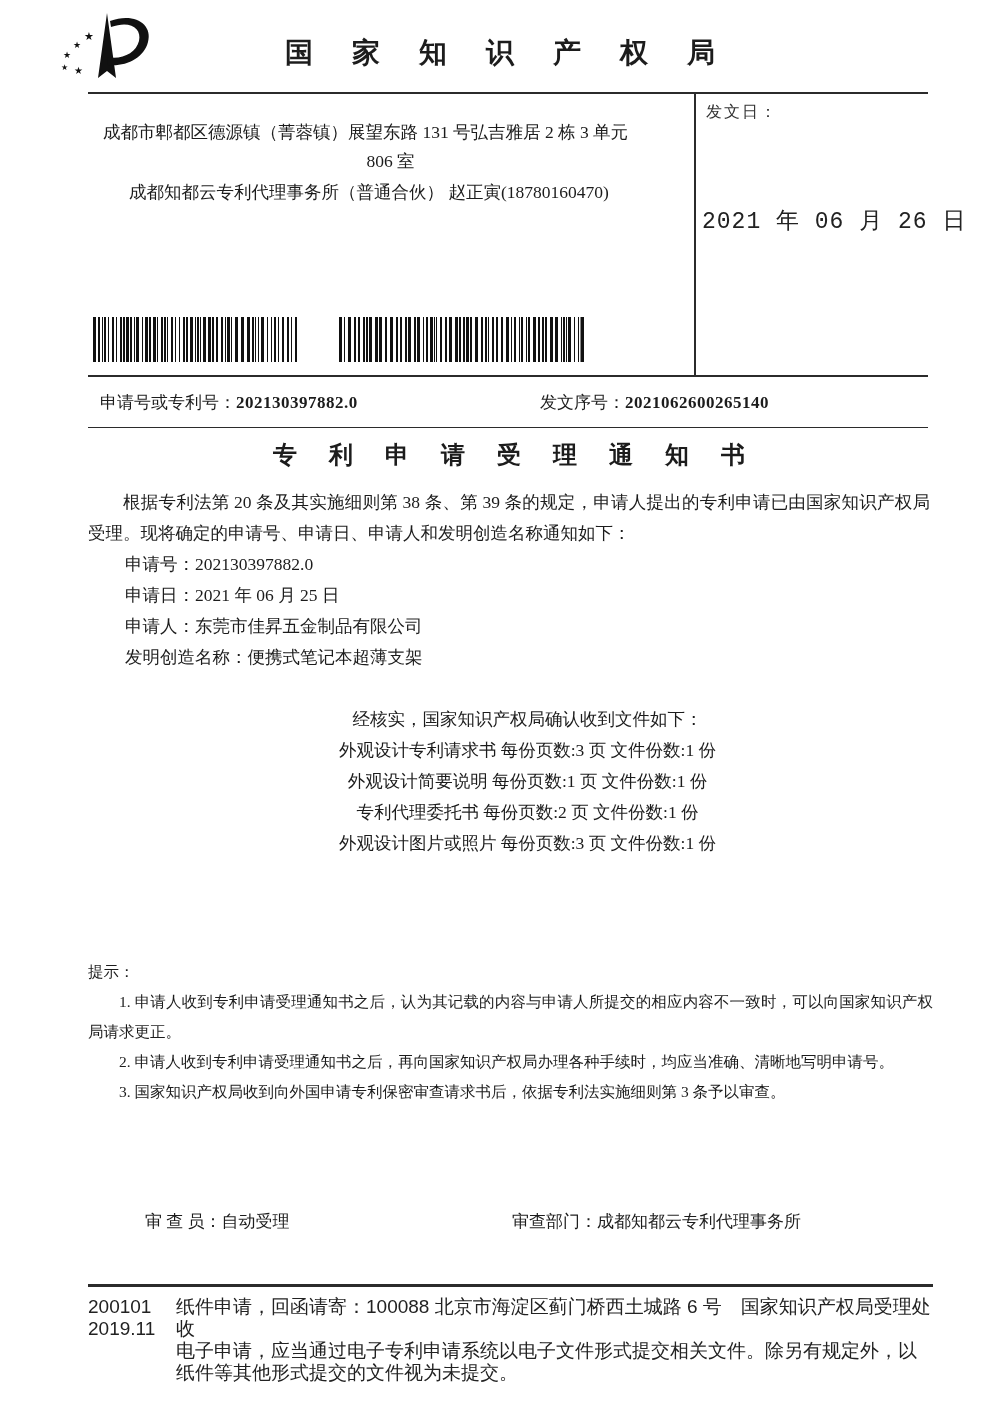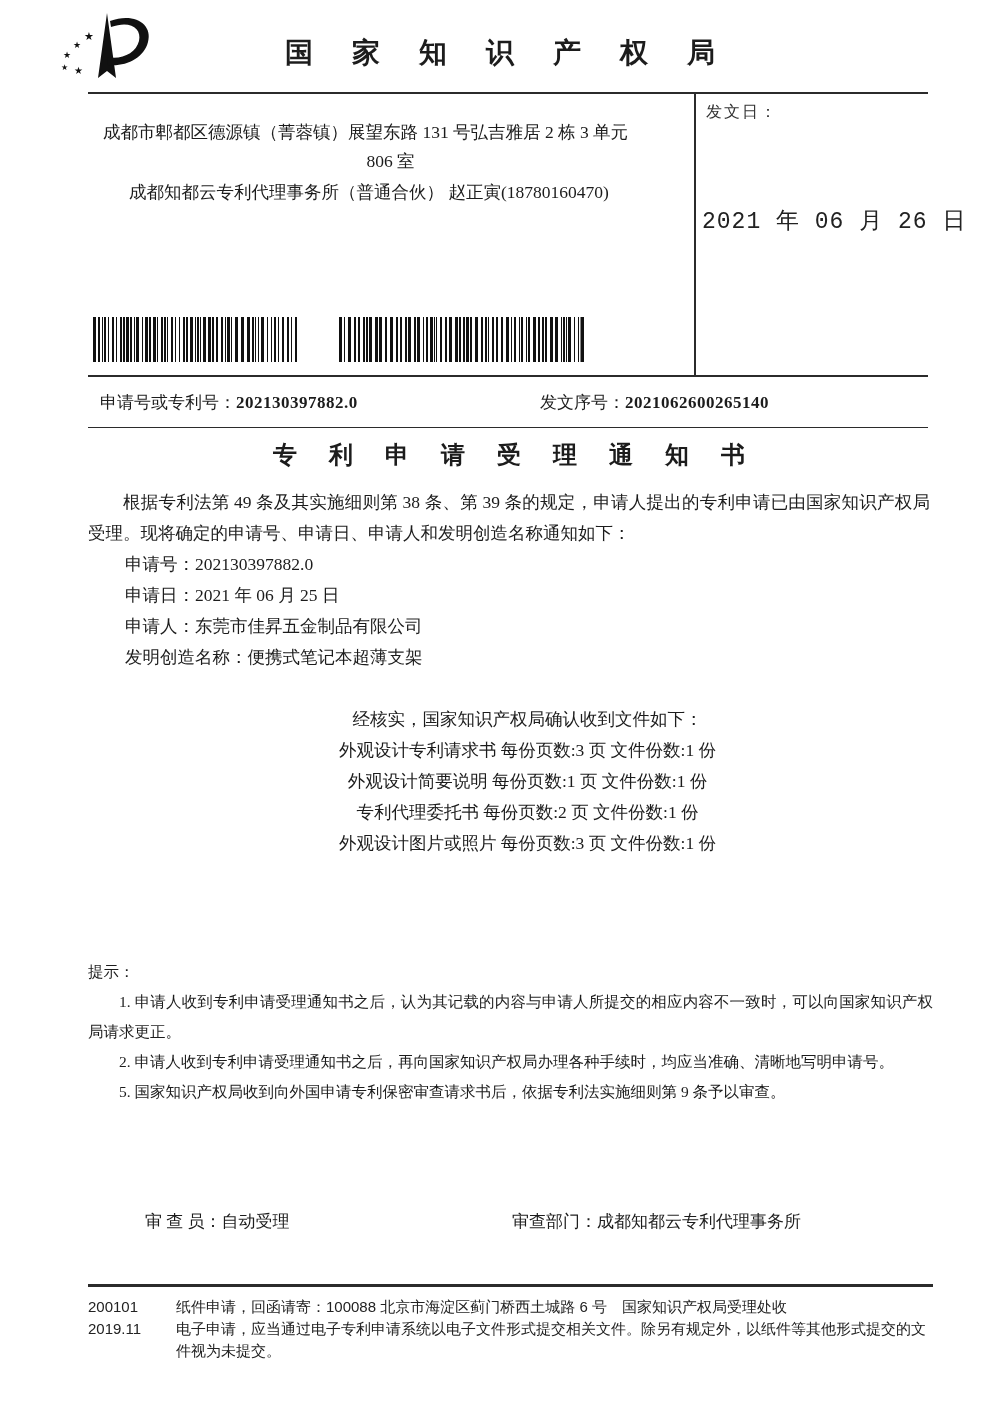--- a/index.html
+++ b/index.html
@@ -56,21 +56,21 @@
   .tips-label{margin:0;}
   .tip{margin:0;text-indent:2em;text-align:justify;}
   
   .sign-row{position:absolute;left:88px;top:1210px;width:840px;font-size:17px;}
   .sign-examiner{position:absolute;left:57px;top:0;white-space:nowrap;}
   .sign-dept{position:absolute;left:424px;top:0;white-space:nowrap;}
   
   .footer{
     position:absolute;left:88px;top:1284px;width:845px;border-top:3px solid #2b2b2b;
     padding-top:9px;font-family:"Liberation Sans","DejaVu Sans",sans-serif;
-    font-size:15px;line-height:22px;color:#222;display:flex;
+    font-size:19px;line-height:22px;color:#222;display:flex;
   }
   .footer-codes{width:88px;flex:none;}
   .footer-text{flex:1;}
   .footer-line{margin:0;}
   .star{fill:#111;}
 </style>
 </head>
 <body>
 
 <div class="page">
@@ -103,41 +103,41 @@
   <div class="barcode barcode-left" style="background-image: linear-gradient(90deg, rgb(17, 17, 17) 0px, rgb(17, 17, 17) 3px, rgb(255, 255, 255) 3px, rgb(255, 255, 255) 5px, rgb(17, 17, 17) 5px, rgb(17, 17, 17) 7px, rgb(255, 255, 255) 7px, rgb(255, 255, 255) 9px, rgb(17, 17, 17) 9px, rgb(17, 17, 17) 10px, rgb(255, 255, 255) 10px, rgb(255, 255, 255) 11px, rgb(17, 17, 17) 11px, rgb(17, 17, 17) 13px, rgb(255, 255, 255) 13px, rgb(255, 255, 255) 15px, rgb(17, 17, 17) 15px, rgb(17, 17, 17) 16px, rgb(255, 255, 255) 16px, rgb(255, 255, 255) 19px, rgb(17, 17, 17) 19px, rgb(17, 17, 17) 21px, rgb(255, 255, 255) 21px, rgb(255, 255, 255) 23px, rgb(17, 17, 17) 23px, rgb(17, 17, 17) 24px, rgb(255, 255, 255) 24px, rgb(255, 255, 255) 27px, rgb(17, 17, 17) 27px, rgb(17, 17, 17) 29px, rgb(255, 255, 255) 29px, rgb(255, 255, 255) 30px, rgb(17, 17, 17) 30px, rgb(17, 17, 17) 32px, rgb(255, 255, 255) 32px, rgb(255, 255, 255) 33px, rgb(17, 17, 17) 33px, rgb(17, 17, 17) 36px, rgb(255, 255, 255) 36px, rgb(255, 255, 255) 37px, rgb(17, 17, 17) 37px, rgb(17, 17, 17) 39px, rgb(255, 255, 255) 39px, rgb(255, 255, 255) 41px, rgb(17, 17, 17) 41px, rgb(17, 17, 17) 42px, rgb(255, 255, 255) 42px, rgb(255, 255, 255) 43px, rgb(17, 17, 17) 43px, rgb(17, 17, 17) 46px, rgb(255, 255, 255) 46px, rgb(255, 255, 255) 49px, rgb(17, 17, 17) 49px, rgb(17, 17, 17) 50px, rgb(255, 255, 255) 50px, rgb(255, 255, 255) 52px, rgb(17, 17, 17) 52px, rgb(17, 17, 17) 55px, rgb(255, 255, 255) 55px, rgb(255, 255, 255) 56px, rgb(17, 17, 17) 56px, rgb(17, 17, 17) 58px, rgb(255, 255, 255) 58px, rgb(255, 255, 255) 60px, rgb(17, 17, 17) 60px, rgb(17, 17, 17) 63px, rgb(255, 255, 255) 63px, rgb(255, 255, 255) 64px, rgb(17, 17, 17) 64px, rgb(17, 17, 17) 65px, rgb(255, 255, 255) 65px, rgb(255, 255, 255) 68px, rgb(17, 17, 17) 68px, rgb(17, 17, 17) 70px, rgb(255, 255, 255) 70px, rgb(255, 255, 255) 71px, rgb(17, 17, 17) 71px, rgb(17, 17, 17) 73px, rgb(255, 255, 255) 73px, rgb(255, 255, 255) 74px, rgb(17, 17, 17) 74px, rgb(17, 17, 17) 75px, rgb(255, 255, 255) 75px, rgb(255, 255, 255) 78px, rgb(17, 17, 17) 78px, rgb(17, 17, 17) 80px, rgb(255, 255, 255) 80px, rgb(255, 255, 255) 82px, rgb(17, 17, 17) 82px, rgb(17, 17, 17) 83px, rgb(255, 255, 255) 83px, rgb(255, 255, 255) 86px, rgb(17, 17, 17) 86px, rgb(17, 17, 17) 87px, rgb(255, 255, 255) 87px, rgb(255, 255, 255) 90px, rgb(17, 17, 17) 90px, rgb(17, 17, 17) 92px, rgb(255, 255, 255) 92px, rgb(255, 255, 255) 93px, rgb(17, 17, 17) 93px, rgb(17, 17, 17) 95px, rgb(255, 255, 255) 95px, rgb(255, 255, 255) 97px, rgb(17, 17, 17) 97px, rgb(17, 17, 17) 100px, rgb(255, 255, 255) 100px, rgb(255, 255, 255) 102px, rgb(17, 17, 17) 102px, rgb(17, 17, 17) 103px, rgb(255, 255, 255) 103px, rgb(255, 255, 255) 104px, rgb(17, 17, 17) 104px, rgb(17, 17, 17) 106px, rgb(255, 255, 255) 106px, rgb(255, 255, 255) 107px, rgb(17, 17, 17) 107px, rgb(17, 17, 17) 108px, rgb(255, 255, 255) 108px, rgb(255, 255, 255) 110px, rgb(17, 17, 17) 110px, rgb(17, 17, 17) 113px, rgb(255, 255, 255) 113px, rgb(255, 255, 255) 115px, rgb(17, 17, 17) 115px, rgb(17, 17, 17) 118px, rgb(255, 255, 255) 118px, rgb(255, 255, 255) 119px, rgb(17, 17, 17) 119px, rgb(17, 17, 17) 121px, rgb(255, 255, 255) 121px, rgb(255, 255, 255) 123px, rgb(17, 17, 17) 123px, rgb(17, 17, 17) 125px, rgb(255, 255, 255) 125px, rgb(255, 255, 255) 128px, rgb(17, 17, 17) 128px, rgb(17, 17, 17) 130px, rgb(255, 255, 255) 130px, rgb(255, 255, 255) 132px, rgb(17, 17, 17) 132px, rgb(17, 17, 17) 133px, rgb(255, 255, 255) 133px, rgb(255, 255, 255) 134px, rgb(17, 17, 17) 134px, rgb(17, 17, 17) 137px, rgb(255, 255, 255) 137px, rgb(255, 255, 255) 138px, rgb(17, 17, 17) 138px, rgb(17, 17, 17) 139px, rgb(255, 255, 255) 139px, rgb(255, 255, 255) 142px, rgb(17, 17, 17) 142px, rgb(17, 17, 17) 145px, rgb(255, 255, 255) 145px, rgb(255, 255, 255) 148px, rgb(17, 17, 17) 148px, rgb(17, 17, 17) 151px, rgb(255, 255, 255) 151px, rgb(255, 255, 255) 154px, rgb(17, 17, 17) 154px, rgb(17, 17, 17) 157px, rgb(255, 255, 255) 157px, rgb(255, 255, 255) 159px, rgb(17, 17, 17) 159px, rgb(17, 17, 17) 161px, rgb(255, 255, 255) 161px, rgb(255, 255, 255) 162px, rgb(17, 17, 17) 162px, rgb(17, 17, 17) 163px, rgb(255, 255, 255) 163px, rgb(255, 255, 255) 165px, rgb(17, 17, 17) 165px, rgb(17, 17, 17) 166px, rgb(255, 255, 255) 166px, rgb(255, 255, 255) 168px, rgb(17, 17, 17) 168px, rgb(17, 17, 17) 171px, rgb(255, 255, 255) 171px, rgb(255, 255, 255) 174px, rgb(17, 17, 17) 174px, rgb(17, 17, 17) 175px, rgb(255, 255, 255) 175px, rgb(255, 255, 255) 178px, rgb(17, 17, 17) 178px, rgb(17, 17, 17) 179px, rgb(255, 255, 255) 179px, rgb(255, 255, 255) 181px, rgb(17, 17, 17) 181px, rgb(17, 17, 17) 183px, rgb(255, 255, 255) 183px, rgb(255, 255, 255) 185px, rgb(17, 17, 17) 185px, rgb(17, 17, 17) 186px, rgb(255, 255, 255) 186px, rgb(255, 255, 255) 189px, rgb(17, 17, 17) 189px, rgb(17, 17, 17) 191px, rgb(255, 255, 255) 191px, rgb(255, 255, 255) 194px, rgb(17, 17, 17) 194px, rgb(17, 17, 17) 196px, rgb(255, 255, 255) 196px, rgb(255, 255, 255) 198px, rgb(17, 17, 17) 198px, rgb(17, 17, 17) 199px, rgb(255, 255, 255) 199px, rgb(255, 255, 255) 202px, rgb(17, 17, 17) 201px, rgb(17, 17, 17) 204px, rgb(255, 255, 255) 204px, rgb(255, 255, 255) 207px);"></div>
   <div class="barcode barcode-right" style="background-image: linear-gradient(90deg, rgb(17, 17, 17) 0px, rgb(17, 17, 17) 3px, rgb(255, 255, 255) 3px, rgb(255, 255, 255) 5px, rgb(17, 17, 17) 5px, rgb(17, 17, 17) 6px, rgb(255, 255, 255) 6px, rgb(255, 255, 255) 9px, rgb(17, 17, 17) 9px, rgb(17, 17, 17) 12px, rgb(255, 255, 255) 12px, rgb(255, 255, 255) 15px, rgb(17, 17, 17) 15px, rgb(17, 17, 17) 17px, rgb(255, 255, 255) 17px, rgb(255, 255, 255) 19px, rgb(17, 17, 17) 19px, rgb(17, 17, 17) 21px, rgb(255, 255, 255) 21px, rgb(255, 255, 255) 24px, rgb(17, 17, 17) 24px, rgb(17, 17, 17) 26px, rgb(255, 255, 255) 26px, rgb(255, 255, 255) 27px, rgb(17, 17, 17) 27px, rgb(17, 17, 17) 29px, rgb(255, 255, 255) 29px, rgb(255, 255, 255) 30px, rgb(17, 17, 17) 30px, rgb(17, 17, 17) 33px, rgb(255, 255, 255) 33px, rgb(255, 255, 255) 36px, rgb(17, 17, 17) 36px, rgb(17, 17, 17) 39px, rgb(255, 255, 255) 39px, rgb(255, 255, 255) 40px, rgb(17, 17, 17) 40px, rgb(17, 17, 17) 43px, rgb(255, 255, 255) 43px, rgb(255, 255, 255) 46px, rgb(17, 17, 17) 46px, rgb(17, 17, 17) 48px, rgb(255, 255, 255) 48px, rgb(255, 255, 255) 51px, rgb(17, 17, 17) 51px, rgb(17, 17, 17) 54px, rgb(255, 255, 255) 54px, rgb(255, 255, 255) 57px, rgb(17, 17, 17) 57px, rgb(17, 17, 17) 59px, rgb(255, 255, 255) 59px, rgb(255, 255, 255) 61px, rgb(17, 17, 17) 61px, rgb(17, 17, 17) 63px, rgb(255, 255, 255) 63px, rgb(255, 255, 255) 66px, rgb(17, 17, 17) 66px, rgb(17, 17, 17) 68px, rgb(255, 255, 255) 68px, rgb(255, 255, 255) 69px, rgb(17, 17, 17) 69px, rgb(17, 17, 17) 72px, rgb(255, 255, 255) 72px, rgb(255, 255, 255) 75px, rgb(17, 17, 17) 75px, rgb(17, 17, 17) 77px, rgb(255, 255, 255) 77px, rgb(255, 255, 255) 78px, rgb(17, 17, 17) 78px, rgb(17, 17, 17) 81px, rgb(255, 255, 255) 81px, rgb(255, 255, 255) 84px, rgb(17, 17, 17) 84px, rgb(17, 17, 17) 85px, rgb(255, 255, 255) 85px, rgb(255, 255, 255) 87px, rgb(17, 17, 17) 87px, rgb(17, 17, 17) 89px, rgb(255, 255, 255) 89px, rgb(255, 255, 255) 91px, rgb(17, 17, 17) 91px, rgb(17, 17, 17) 94px, rgb(255, 255, 255) 94px, rgb(255, 255, 255) 95px, rgb(17, 17, 17) 95px, rgb(17, 17, 17) 96px, rgb(255, 255, 255) 96px, rgb(255, 255, 255) 97px, rgb(17, 17, 17) 97px, rgb(17, 17, 17) 98px, rgb(255, 255, 255) 98px, rgb(255, 255, 255) 101px, rgb(17, 17, 17) 101px, rgb(17, 17, 17) 103px, rgb(255, 255, 255) 103px, rgb(255, 255, 255) 106px, rgb(17, 17, 17) 106px, rgb(17, 17, 17) 108px, rgb(255, 255, 255) 108px, rgb(255, 255, 255) 110px, rgb(17, 17, 17) 110px, rgb(17, 17, 17) 113px, rgb(255, 255, 255) 113px, rgb(255, 255, 255) 116px, rgb(17, 17, 17) 116px, rgb(17, 17, 17) 119px, rgb(255, 255, 255) 119px, rgb(255, 255, 255) 120px, rgb(17, 17, 17) 120px, rgb(17, 17, 17) 122px, rgb(255, 255, 255) 122px, rgb(255, 255, 255) 124px, rgb(17, 17, 17) 124px, rgb(17, 17, 17) 126px, rgb(255, 255, 255) 126px, rgb(255, 255, 255) 127px, rgb(17, 17, 17) 127px, rgb(17, 17, 17) 130px, rgb(255, 255, 255) 130px, rgb(255, 255, 255) 131px, rgb(17, 17, 17) 131px, rgb(17, 17, 17) 133px, rgb(255, 255, 255) 133px, rgb(255, 255, 255) 136px, rgb(17, 17, 17) 136px, rgb(17, 17, 17) 139px, rgb(255, 255, 255) 139px, rgb(255, 255, 255) 142px, rgb(17, 17, 17) 142px, rgb(17, 17, 17) 144px, rgb(255, 255, 255) 144px, rgb(255, 255, 255) 146px, rgb(17, 17, 17) 146px, rgb(17, 17, 17) 148px, rgb(255, 255, 255) 148px, rgb(255, 255, 255) 149px, rgb(17, 17, 17) 149px, rgb(17, 17, 17) 150px, rgb(255, 255, 255) 150px, rgb(255, 255, 255) 153px, rgb(17, 17, 17) 153px, rgb(17, 17, 17) 155px, rgb(255, 255, 255) 155px, rgb(255, 255, 255) 157px, rgb(17, 17, 17) 157px, rgb(17, 17, 17) 159px, rgb(255, 255, 255) 159px, rgb(255, 255, 255) 162px, rgb(17, 17, 17) 162px, rgb(17, 17, 17) 164px, rgb(255, 255, 255) 164px, rgb(255, 255, 255) 167px, rgb(17, 17, 17) 167px, rgb(17, 17, 17) 170px, rgb(255, 255, 255) 170px, rgb(255, 255, 255) 172px, rgb(17, 17, 17) 172px, rgb(17, 17, 17) 173px, rgb(255, 255, 255) 173px, rgb(255, 255, 255) 175px, rgb(17, 17, 17) 175px, rgb(17, 17, 17) 177px, rgb(255, 255, 255) 177px, rgb(255, 255, 255) 180px, rgb(17, 17, 17) 180px, rgb(17, 17, 17) 181px, rgb(255, 255, 255) 181px, rgb(255, 255, 255) 182px, rgb(17, 17, 17) 182px, rgb(17, 17, 17) 184px, rgb(255, 255, 255) 184px, rgb(255, 255, 255) 187px, rgb(17, 17, 17) 187px, rgb(17, 17, 17) 188px, rgb(255, 255, 255) 188px, rgb(255, 255, 255) 189px, rgb(17, 17, 17) 189px, rgb(17, 17, 17) 191px, rgb(255, 255, 255) 191px, rgb(255, 255, 255) 194px, rgb(17, 17, 17) 194px, rgb(17, 17, 17) 197px, rgb(255, 255, 255) 197px, rgb(255, 255, 255) 199px, rgb(17, 17, 17) 199px, rgb(17, 17, 17) 201px, rgb(255, 255, 255) 201px, rgb(255, 255, 255) 203px, rgb(17, 17, 17) 203px, rgb(17, 17, 17) 205px, rgb(255, 255, 255) 205px, rgb(255, 255, 255) 206px, rgb(17, 17, 17) 206px, rgb(17, 17, 17) 208px, rgb(255, 255, 255) 208px, rgb(255, 255, 255) 211px, rgb(17, 17, 17) 211px, rgb(17, 17, 17) 214px, rgb(255, 255, 255) 214px, rgb(255, 255, 255) 216px, rgb(17, 17, 17) 216px, rgb(17, 17, 17) 219px, rgb(255, 255, 255) 219px, rgb(255, 255, 255) 222px, rgb(17, 17, 17) 222px, rgb(17, 17, 17) 223px, rgb(255, 255, 255) 223px, rgb(255, 255, 255) 224px, rgb(17, 17, 17) 224px, rgb(17, 17, 17) 226px, rgb(255, 255, 255) 226px, rgb(255, 255, 255) 227px, rgb(17, 17, 17) 227px, rgb(17, 17, 17) 228px, rgb(255, 255, 255) 228px, rgb(255, 255, 255) 229px, rgb(17, 17, 17) 229px, rgb(17, 17, 17) 232px, rgb(255, 255, 255) 232px, rgb(255, 255, 255) 235px, rgb(17, 17, 17) 235px, rgb(17, 17, 17) 236px, rgb(255, 255, 255) 236px, rgb(255, 255, 255) 239px, rgb(17, 17, 17) 239px, rgb(17, 17, 17) 240px, rgb(255, 255, 255) 240px, rgb(255, 255, 255) 241px, rgb(17, 17, 17) 242px, rgb(17, 17, 17) 245px, rgb(255, 255, 255) 245px, rgb(255, 255, 255) 248px);"></div>
 
   <div class="ref-row">
     <span class="ref-app"><span>申请号或专利号：</span><span class="ref-num">202130397882.0</span></span>
     <span class="ref-serial"><span>发文序号：</span><span class="ref-num">2021062600265140</span></span>
   </div>
 
   <div class="notice-body">
     <p class="notice-title">专 利 申 请 受 理 通 知 书</p>
-    <p class="para">根据专利法第 49 条及其实施细则第 38 条、第 39 条的规定，申请人提出的专利申请已由国家知识产权局受理。现将确定的申请号、申请日、申请人和发明创造名称通知如下：</p>
+    <p class="para">根据专利法第 20 条及其实施细则第 38 条、第 39 条的规定，申请人提出的专利申请已由国家知识产权局受理。现将确定的申请号、申请日、申请人和发明创造名称通知如下：</p>
     <div class="field-list">
       <div class="field-line">申请号：202130397882.0</div>
       <div class="field-line">申请日：2021 年 06 月 25 日</div>
       <div class="field-line">申请人：东莞市佳昇五金制品有限公司</div>
       <div class="field-line">发明创造名称：便携式笔记本超薄支架</div>
     </div>
     <div class="received-block">
       <div class="doc-line">经核实，国家知识产权局确认收到文件如下：</div>
       <div class="doc-line">外观设计专利请求书 每份页数:3 页  文件份数:1 份</div>
       <div class="doc-line">外观设计简要说明 每份页数:1 页  文件份数:1 份</div>
       <div class="doc-line">专利代理委托书 每份页数:2 页  文件份数:1 份</div>
       <div class="doc-line">外观设计图片或照片  每份页数:3 页  文件份数:1 份</div>
     </div>
   </div>
 
   <div class="tips">
     <p class="tips-label">提示：</p>
     <p class="tip">1. 申请人收到专利申请受理通知书之后，认为其记载的内容与申请人所提交的相应内容不一致时，可以向国家知识产权局请求更正。</p>
     <p class="tip">2. 申请人收到专利申请受理通知书之后，再向国家知识产权局办理各种手续时，均应当准确、清晰地写明申请号。</p>
-    <p class="tip">5. 国家知识产权局收到向外国申请专利保密审查请求书后，依据专利法实施细则第 9 条予以审查。</p>
+    <p class="tip">3. 国家知识产权局收到向外国申请专利保密审查请求书后，依据专利法实施细则第 3 条予以审查。</p>
   </div>
 
   <div class="sign-row">
     <span class="sign-examiner"><span>审 查 员：</span><span>自动受理</span></span>
     <span class="sign-dept"><span>审查部门：</span><span>成都知都云专利代理事务所</span></span>
   </div>
 
   <div class="footer">
     <div class="footer-codes">
       <p class="footer-line">200101</p>

